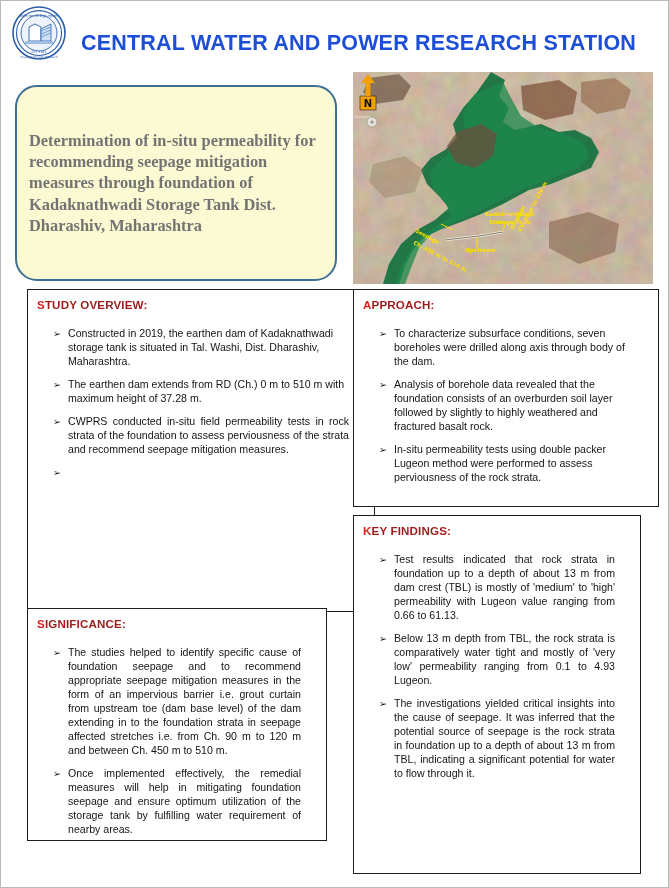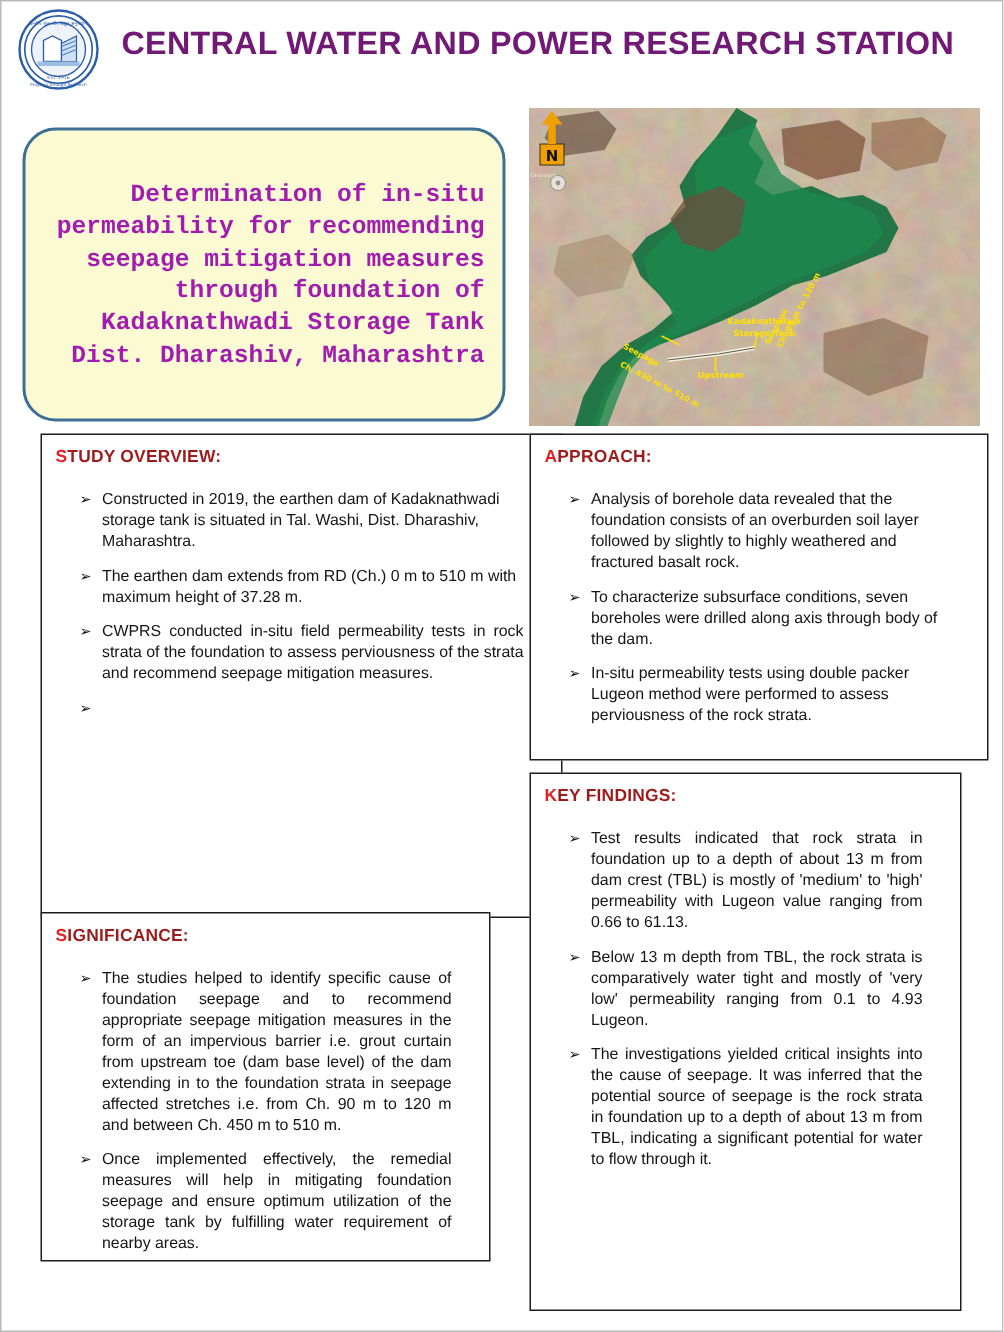--- a/index.html
+++ b/index.html
@@ -28,50 +28,50 @@
     height: 62px;
   }
   .logo {
     position: absolute;
     left: 10px; top: 4px;
     width: 56px; height: 56px;
   }
   .org-title {
     position: absolute;
     left: 80px;
-    top: 16px;
+    top: 30px;
     font-family: "Liberation Sans", sans-serif;
     font-weight: bold;
     font-size: 21.5px;
     letter-spacing: 0.2px;
-    color: #701a75;
+    color: #1d4ed8;
     white-space: nowrap;
   }
 
   
   .title-box {
     position: absolute;
     left: 14px; top: 84px;
     width: 322px; height: 196px;
     background: #fcfad2;
     border: 2px solid #3d6f94;
     border-radius: 22px;
     box-sizing: border-box;
     display: flex;
     align-items: center;
     justify-content: center;
     padding: 6px 12px;
   }
   .title-text {
-    font-family: Liberation Mono, monospace;
+    font-family: Liberation Serif, serif;
     font-weight: bold;
     font-size: 16.4px;
     line-height: 1.30;
-    color: #a21caf;
-    text-align: right;
+    color: #737373;
+    text-align: left;
   }
 
   
   .map-box {
     position: absolute;
     left: 352px; top: 71px;
     width: 300px; height: 212px;
     overflow: hidden;
     background: #8d7861;
   }
@@ -240,22 +240,22 @@
     <div class="panel-title"><span class="cap">S</span><span>IGNIFICANCE:</span></div>
     <ul class="bullets">
       <li class="justify">The studies helped to identify specific cause of foundation seepage and to recommend appropriate seepage mitigation measures in the form of an impervious barrier i.e. grout curtain from upstream toe (dam base level) of the dam extending in to the foundation strata in seepage affected stretches i.e. from Ch. 90 m to 120 m and between Ch. 450 m to 510 m.</li>
       <li class="justify">Once implemented effectively, the remedial measures will help in mitigating foundation seepage and ensure optimum utilization of the storage tank by fulfilling water requirement of nearby areas.</li>
     </ul>
   </div>
 
   <div class="panel" id="panel-approach">
     <div class="panel-title"><span class="cap">A</span><span>PPROACH:</span></div>
     <ul class="bullets">
+      <li>To characterize subsurface conditions, seven boreholes were drilled along axis through body of the dam.</li>
       <li>Analysis of borehole data revealed that the foundation consists of an overburden soil layer followed by slightly to highly weathered and fractured basalt rock.</li>
-      <li>To characterize subsurface conditions, seven boreholes were drilled along axis through body of the dam.</li>
       <li>In-situ permeability tests using double packer Lugeon method were performed to assess perviousness of the rock strata.</li>
     </ul>
   </div>
 
   <div class="panel" id="panel-findings">
     <div class="panel-title"><span class="cap">K</span><span>EY FINDINGS:</span></div>
     <ul class="bullets">
       <li class="justify">Test results indicated that rock strata in foundation up to a depth of about 13 m from dam crest (TBL) is mostly of 'medium' to 'high' permeability with Lugeon value ranging from 0.66 to 61.13.</li>
       <li class="justify">Below 13 m depth from TBL, the rock strata is comparatively water tight and mostly of 'very low' permeability ranging from 0.1 to 4.93 Lugeon.</li>
       <li class="justify">The investigations yielded critical insights into the cause of seepage. It was inferred that the potential source of seepage is the rock strata in foundation up to a depth of about 13 m from TBL, indicating a significant potential for water to flow through it.</li>

